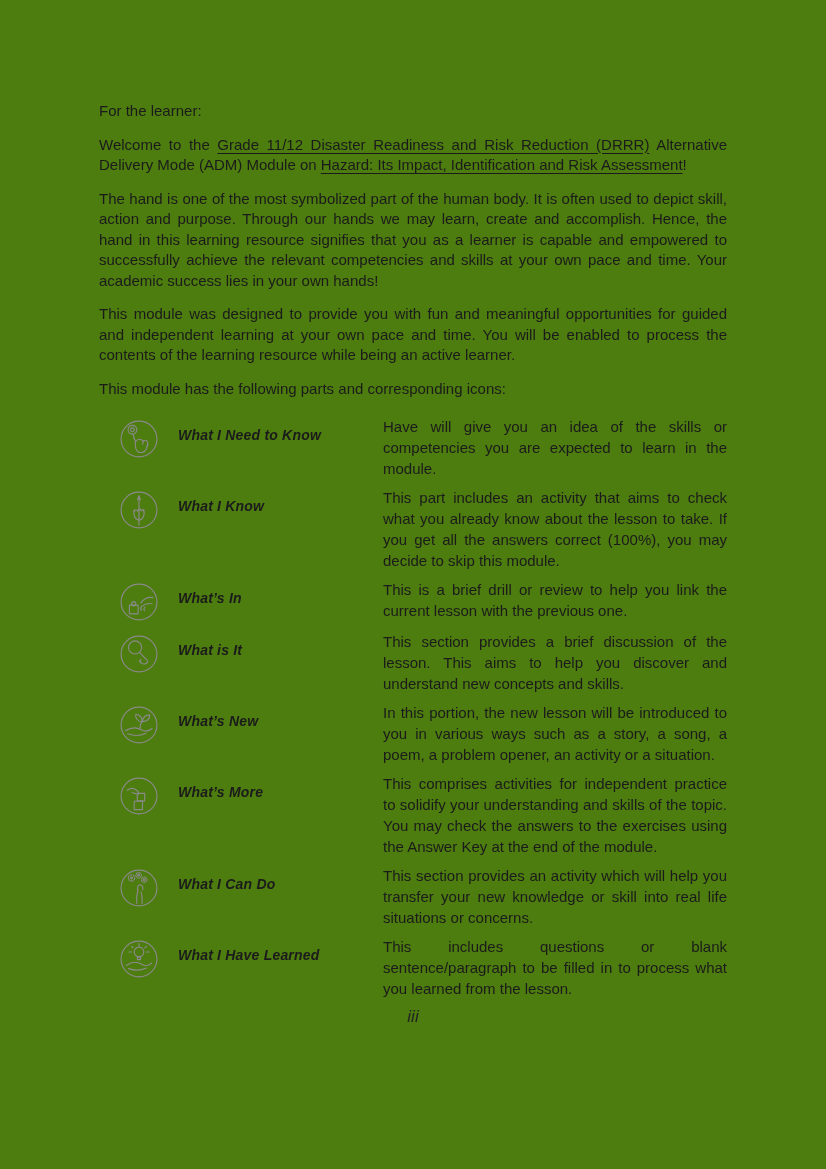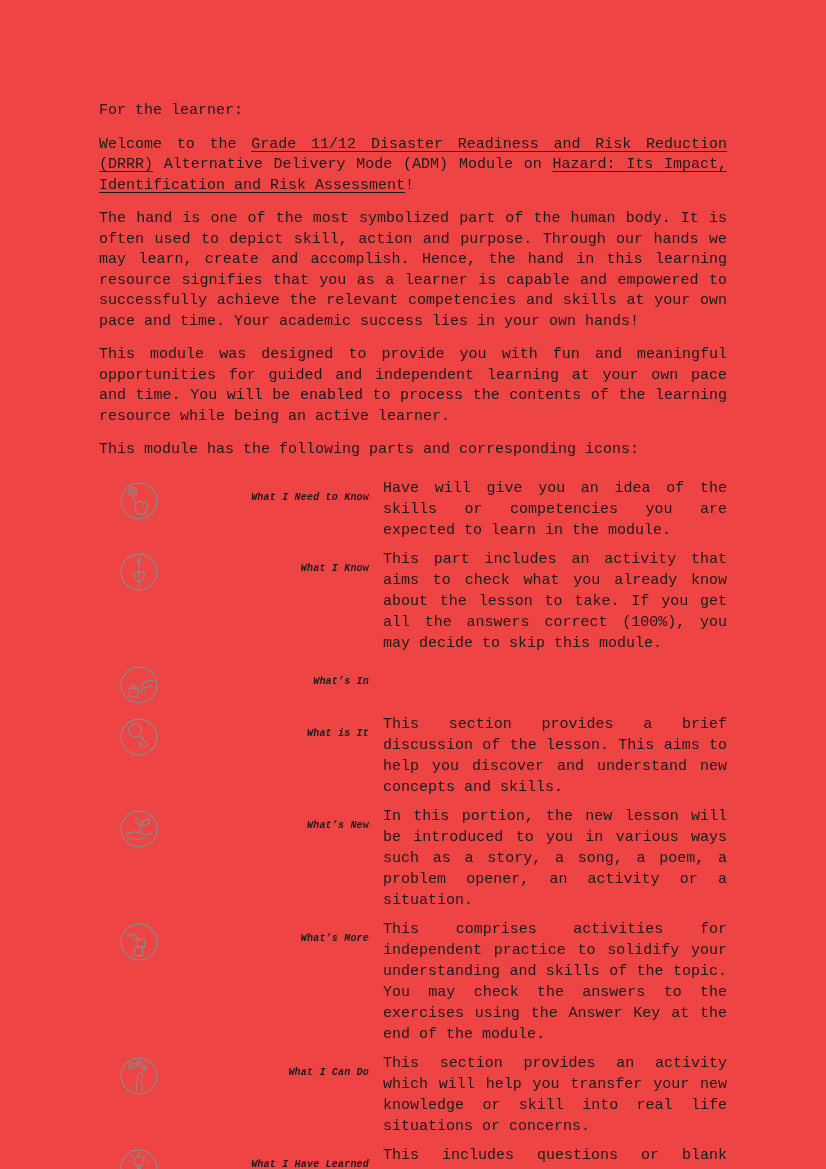--- a/index.html
+++ b/index.html
@@ -2,23 +2,23 @@
 <html><head>
 <meta charset="utf-8">
 <style>
   * { margin: 0; padding: 0; box-sizing: border-box; }
   html, body { background: #ffffff; }
   .page {
     position: relative;
     width: 826px;
     height: 1169px;
     margin: 0 auto;
-    background: #ef4444;
+    background: #4d7c0f;
     padding: 101px 99px 0 99px;
-    font-family: Liberation Mono, monospace;
+    font-family: Liberation Sans, sans-serif;
     color: #1b1b1b;
     overflow: hidden;
   }
   .para {
     font-size: 15px;
     line-height: 20.5px;
     text-align: justify;
     margin-bottom: 13px;
   }
   .intro-line { text-align: left; }
@@ -29,26 +29,25 @@
   .part-row {
     display: grid;
     grid-template-columns: 79px 205px 1fr;
     margin-bottom: 8px;
   }
   .cell-icon { display: flex; justify-content: center; align-items: flex-start; padding-top: 2px; }
   .cell-icon svg { display: block; }
   .cell-label {
     font-weight: bold;
     font-style: italic;
-    font-size: 10px;
+    font-size: 14px;
     line-height: 19px;
     padding-top: 10px;
     padding-right: 14px;
     letter-spacing: 0.2px;
-    text-align: right;
   }
   .cell-desc {
     font-size: 15px;
     line-height: 21px;
     text-align: justify;
   }
   .page-number {
     text-align: center;
     font-style: italic;
     font-size: 17px;
@@ -110,20 +109,21 @@
         <span>
           <svg width="42" height="42" viewBox="0 0 48 48">
             <circle class="li" cx="24" cy="24" r="20.5"></circle>
             <rect class="li" x="13" y="27.5" width="10" height="10" rx="0.5"></rect>
             <circle class="li" cx="18" cy="26" r="2.4"></circle>
             <path class="li" d="M40 19 c-6 -1 -11 2 -14 6 M39 26 c-5 -1 -9 0.5 -12 3 M27 29 c-1.5 1.5 -1.5 3 -0.3 4.5 M30.5 30 c-1.2 1.3 -1.2 2.6 -0.2 4"></path>
           </svg>
         </span>
       </div>
       <div class="cell-label">What’s In</div>
+      <div class="cell-desc">This is a brief drill or review to help you link the current lesson with the previous one.</div>
     </div>
 
     <div class="part-row">
       <div class="cell-icon">
         <span>
           <svg width="42" height="42" viewBox="0 0 48 48">
             <circle class="li" cx="24" cy="24" r="20.5"></circle>
             <circle class="li" cx="19.5" cy="16.5" r="7.5"></circle>
             <path class="li" d="M25 22.5 L30.5 28.5"></path>
             <path class="li" d="M30.5 28.5 c3 1.5 4.5 4 2.5 5.8 c-2.5 2.2 -7 0.8 -8.5 -2.3"></path>

